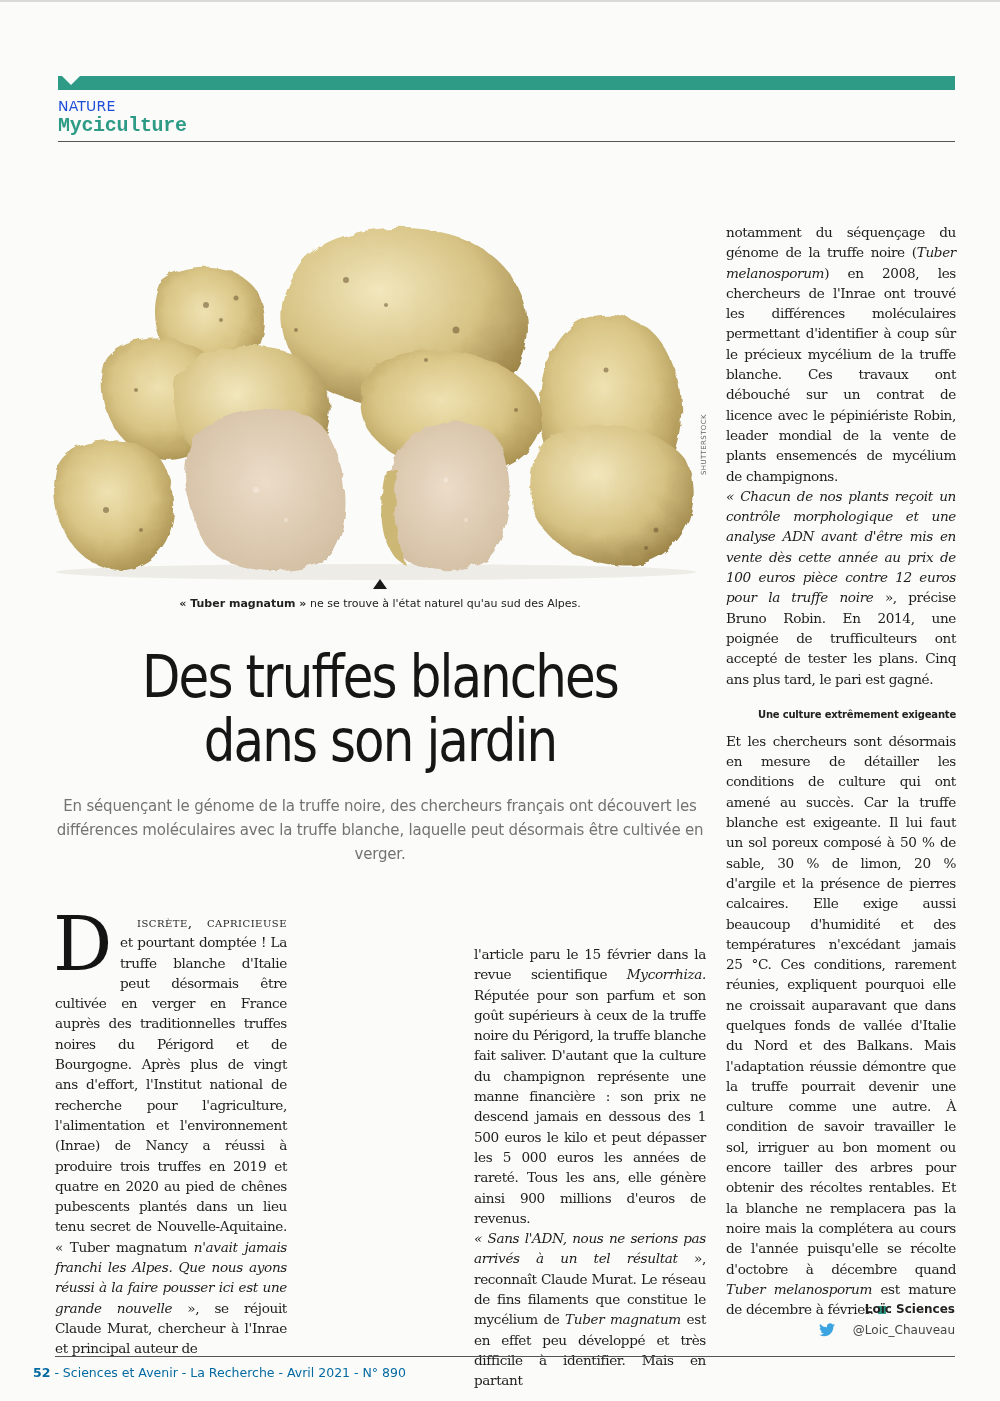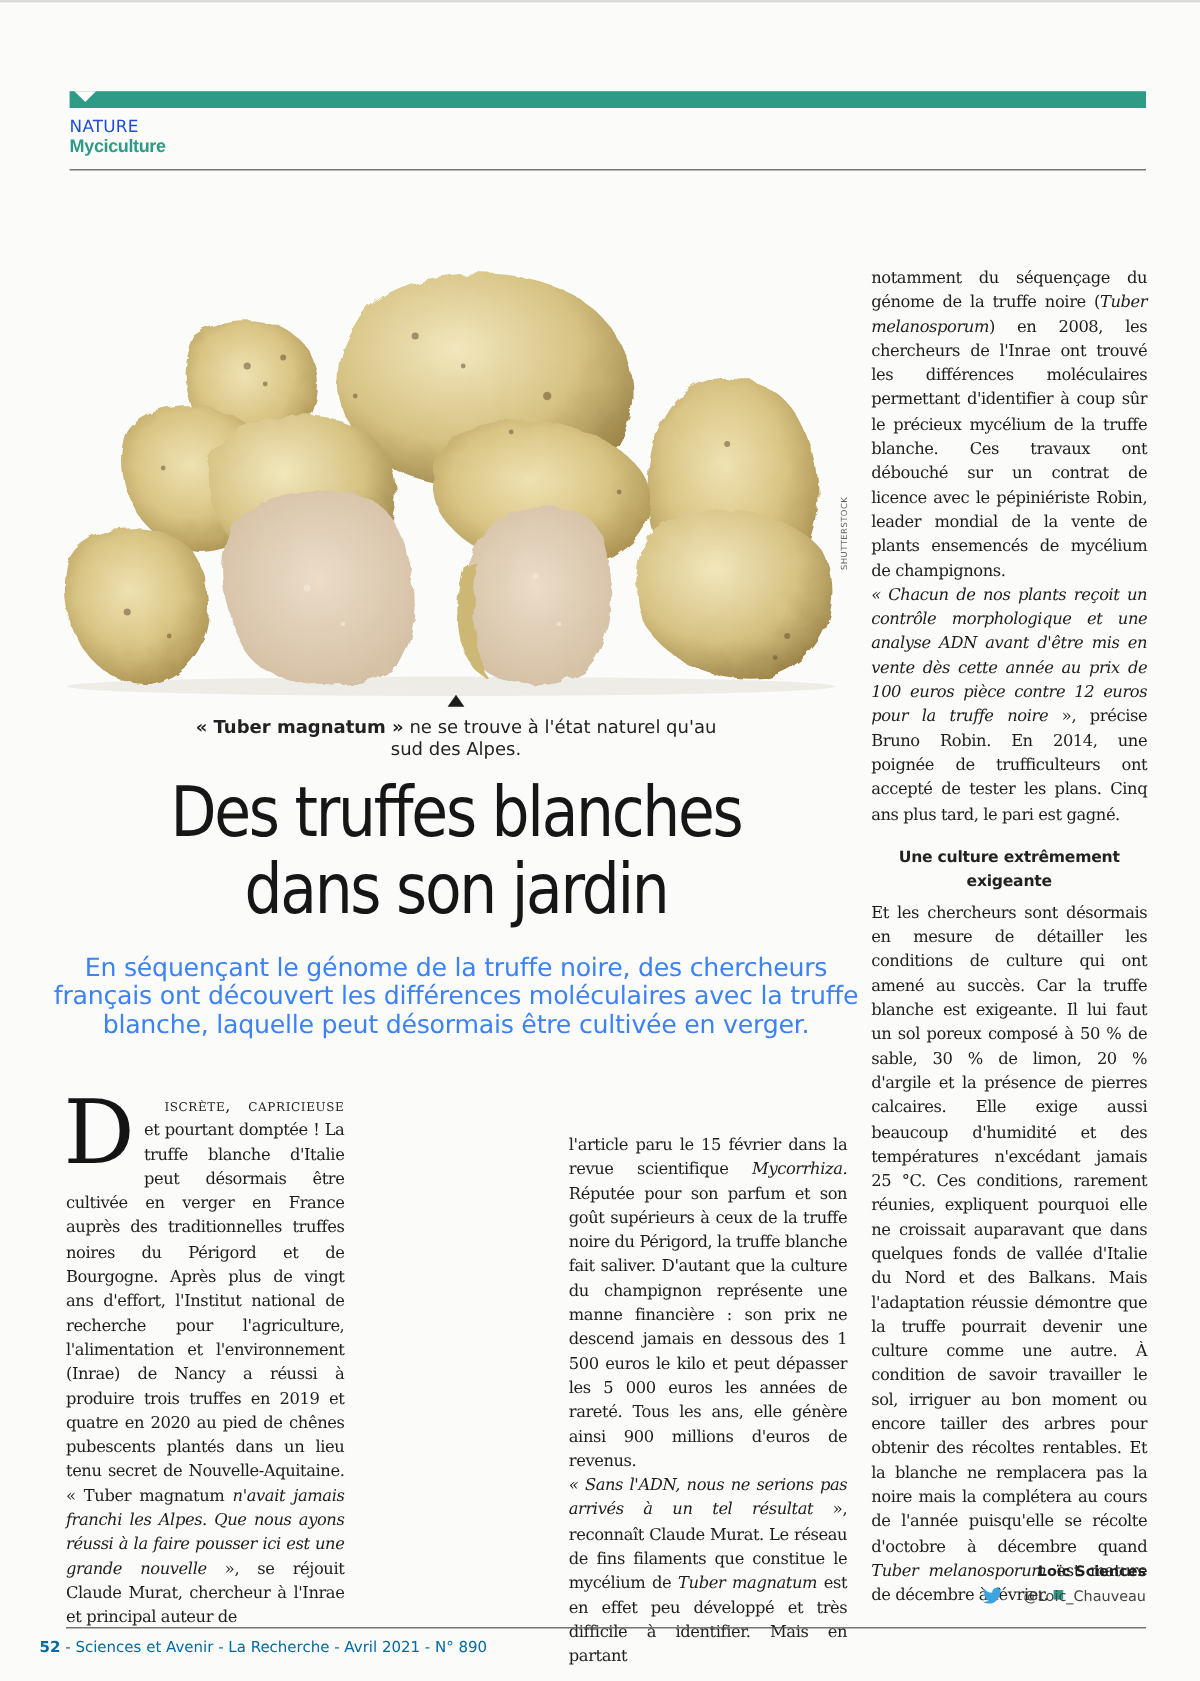--- a/index.html
+++ b/index.html
@@ -6,47 +6,47 @@
   html, body { width: 1000px; height: 1401px; background: #fbfbf9; overflow: hidden; }
   body { position: relative; font-family: "DejaVu Serif", serif; color: #1c1c1c; }
 
   .top-rule { position: absolute; left: 0; top: 0; width: 1000px; height: 2px; background: #d9d9d6; }
 
   .section-bar { position: absolute; left: 58px; top: 76px; width: 897px; height: 14px; background: #2e9b87; }
   .section-bar .notch { position: absolute; left: 4px; top: 0; width: 0; height: 0;
     border-left: 9px solid transparent; border-right: 9px solid transparent; border-top: 9px solid #fbfbf9; }
 
   .rubric { position: absolute; left: 58px; top: 98px; font-family: "DejaVu Sans", sans-serif; font-size: 14px; color: #1d4ed8; letter-spacing: 0.2px; }
-  .section-title { position: absolute; left: 58px; top: 114px; font-family: Liberation Sans, sans-serif; font-weight: bold; font-size: 15px; color: #2e9b87; letter-spacing: -0.3px; }
+  .section-title { position: absolute; left: 58px; top: 114px; font-family: Liberation Mono, monospace; font-weight: bold; font-size: 20px; color: #2e9b87; letter-spacing: -0.3px; }
   .header-rule { position: absolute; left: 58px; top: 141px; width: 897px; height: 1px; background: #555; }
 
   .photo { position: absolute; left: 46px; top: 210px; width: 660px; height: 370px; }
   .credit { position: absolute; left: 697px; top: 410px; width: 14px; height: 68px; }
   .credit span { position: absolute; left: -27px; top: 27px; width: 68px; transform: rotate(-90deg); font-family: "DejaVu Sans", sans-serif; font-size: 7px; color: #666; letter-spacing: 0.4px; }
 
   .caption-marker { position: absolute; left: 373px; top: 579px; width: 0; height: 0;
     border-left: 7px solid transparent; border-right: 7px solid transparent; border-bottom: 10px solid #1c1c1c; }
-  .caption { position: absolute; left: 160px; top: 597px; width: 440px; text-align: center; font-family: "DejaVu Sans", sans-serif; font-size: 15px; color: #222; }
+  .caption { position: absolute; left: 160px; top: 597px; width: 440px; text-align: center; font-family: "DejaVu Sans", sans-serif; font-size: 11px; color: #222; }
   .caption b { font-weight: bold; }
 
   .headline { position: absolute; left: 40px; top: 645px; width: 680px; text-align: center; font-family: "DejaVu Sans", sans-serif; font-weight: normal; font-size: 58px; line-height: 64px; letter-spacing: -2.2px; color: #161616; transform: scaleX(0.86); transform-origin: center top; }
-  .standfirst { position: absolute; left: 40px; top: 794px; width: 680px; text-align: center; font-family: "DejaVu Sans", sans-serif; font-size: 21px; line-height: 24px; color: #3b82f6; letter-spacing: -0.2px; }
+  .standfirst { position: absolute; left: 40px; top: 794px; width: 680px; text-align: center; font-family: "DejaVu Sans", sans-serif; font-size: 15px; line-height: 24px; color: #737373; letter-spacing: -0.2px; }
 
   .col { position: absolute; font-family: "DejaVu Serif", serif; font-size: 13.6px; line-height: 20.3px; color: #1d1d1d; text-align: justify; letter-spacing: -0.35px; }
   .col p { text-indent: 0; }
   .col i { font-style: italic; }
 
   .col-1 { left: 55px; top: 912px; width: 232px; }
   .col-2 { left: 474px; top: 944px; width: 232px; }
   .col-3 { left: 726px; top: 222px; width: 230px; }
 
   .dropcap { float: left; font-family: "DejaVu Serif", serif; font-size: 74px; line-height: 58px; margin: 3px 8px 0 -2px; color: #141414; }
   .smallcaps { font-variant: small-caps; letter-spacing: 0.5px; margin-left: 17px; }
 
-  .subhead { font-family: "DejaVu Sans", sans-serif; font-weight: bold; font-size: 13px; line-height: 20px; color: #222; margin: 16px 0 6px 0; text-align: center; letter-spacing: -0.2px; }
+  .subhead { font-family: "DejaVu Sans", sans-serif; font-weight: bold; font-size: 10px; line-height: 20px; color: #222; margin: 16px 0 6px 0; text-align: right; letter-spacing: -0.2px; }
   .end-square { display: inline-block; width: 8px; height: 8px; background: #2e9b87; margin-left: 4px; vertical-align: 0; }
 
   .byline { position: absolute; right: 45px; top: 1302px; font-family: "DejaVu Sans", sans-serif; font-weight: bold; font-size: 12px; color: #222; }
   .handle { position: absolute; right: 45px; top: 1323px; font-family: "DejaVu Sans", sans-serif; font-size: 12px; color: #444; display: flex; align-items: center; gap: 18px; }
   .handle svg { width: 16px; height: 14px; }
 
   .footer-rule { position: absolute; left: 55px; top: 1356px; width: 900px; height: 1px; background: #555; }
   .footer { position: absolute; left: 33px; top: 1365px; font-family: "DejaVu Sans", sans-serif; font-size: 12.5px; color: #0369a1; }
   .footer b { font-weight: bold; }
 </style>

